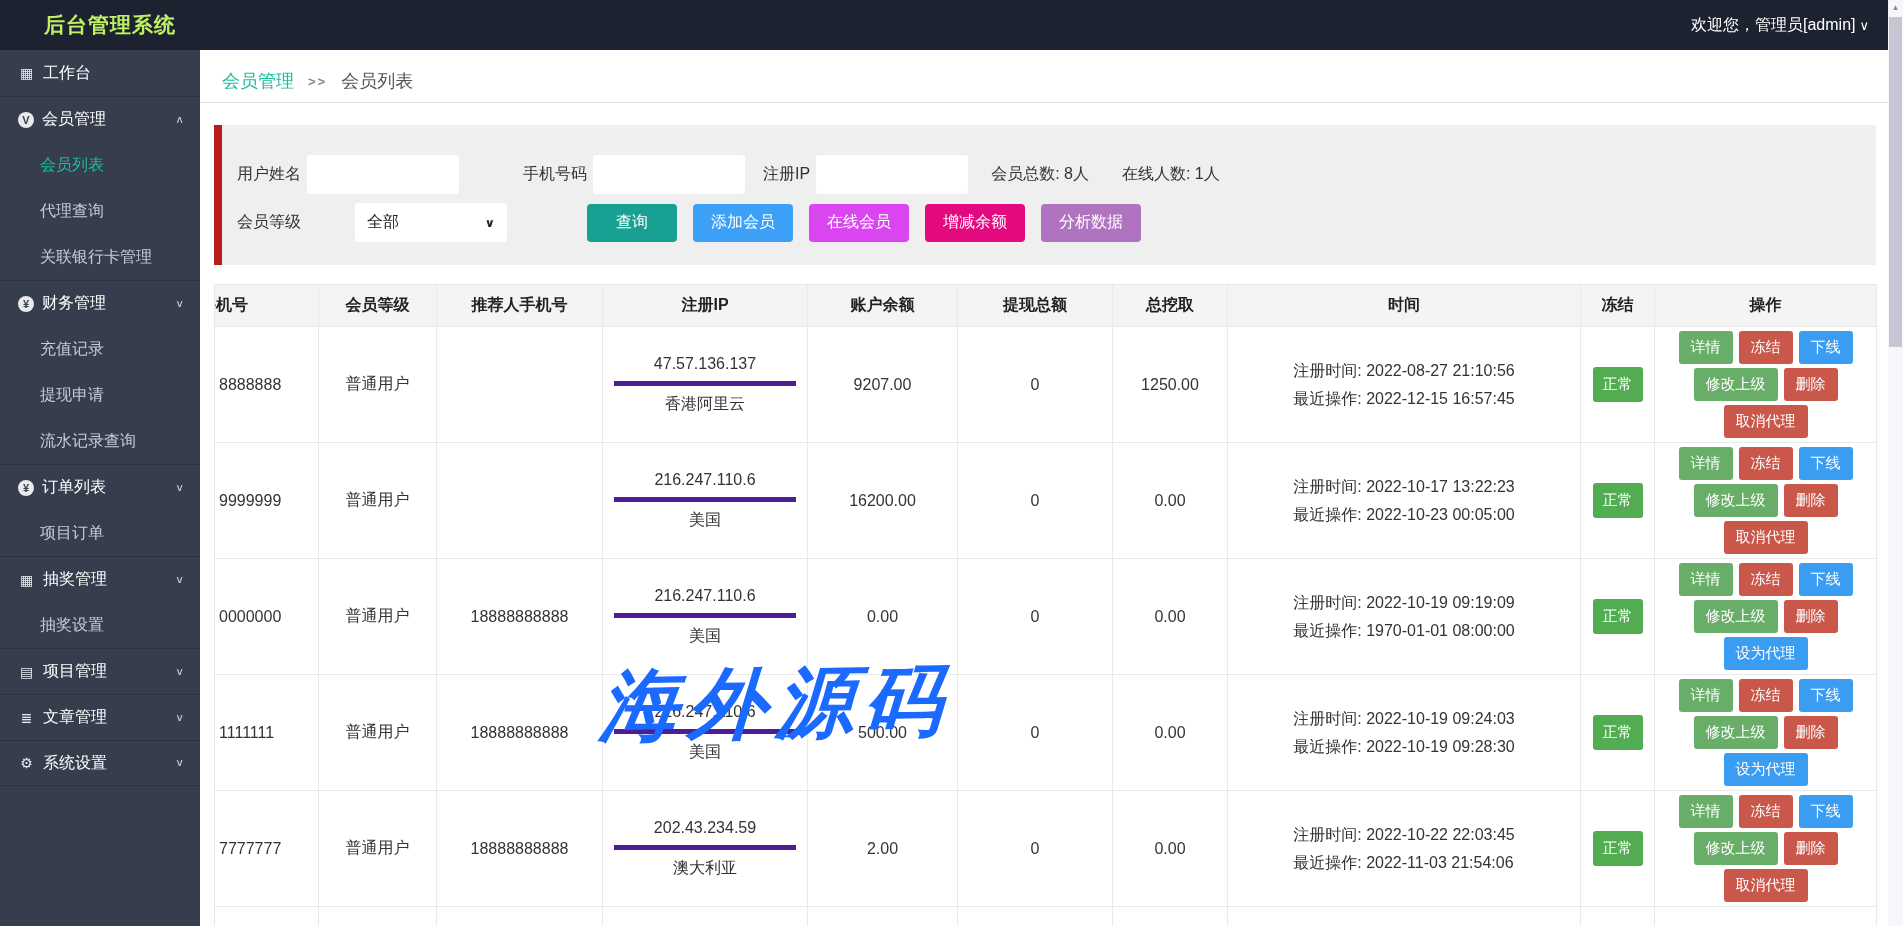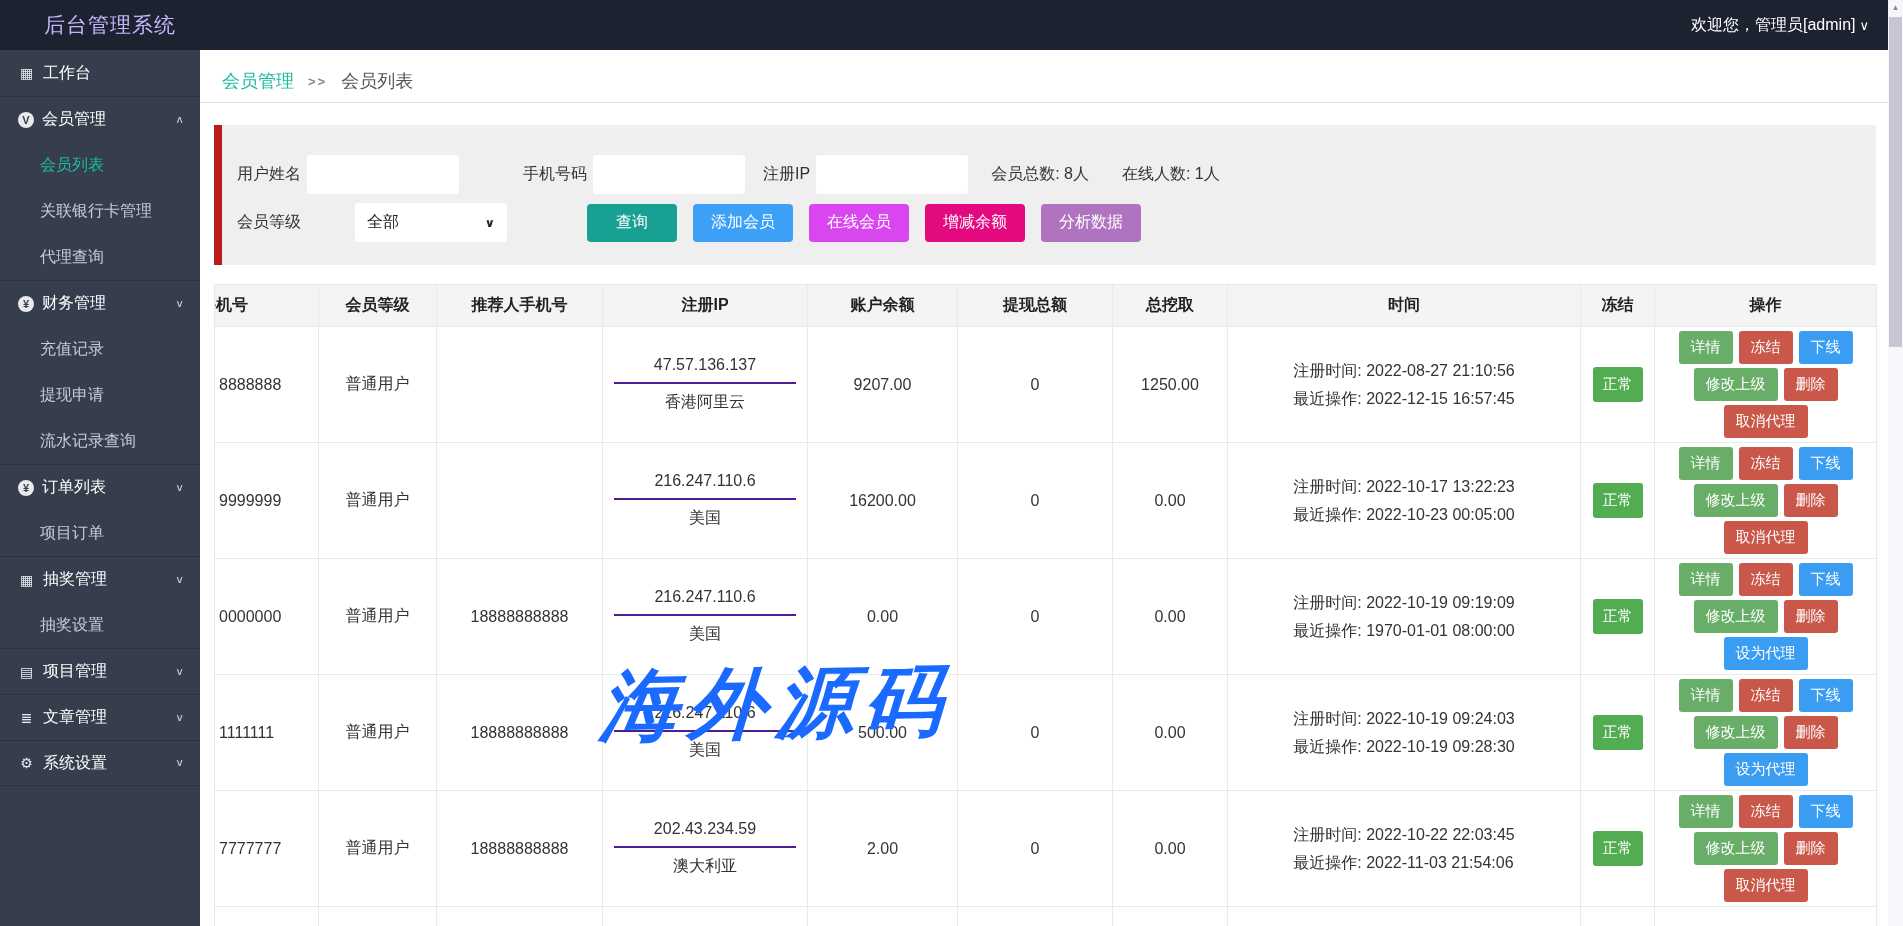--- a/index.html
+++ b/index.html
@@ -2,21 +2,21 @@
 <html><head>
 <meta charset="utf-8">
 <style>
   * { margin:0; padding:0; box-sizing:border-box; }
   html,body { width:1903px; height:926px; overflow:hidden; background:#fff;
     font-family:"Liberation Sans","DejaVu Sans",sans-serif; }
 
   
   .topbar { position:absolute; top:0; left:0; width:1903px; height:50px; background:#1d2230;
     display:flex; justify-content:space-between; align-items:center; padding:0 34px 0 44px; z-index:5; }
-  .brand { color:#c4b5fd; font-size:21px; font-weight:normal; letter-spacing:1px; }
+  .brand { color:#bef264; font-size:21px; font-weight:bold; letter-spacing:1px; }
   .welcome { color:#fff; font-size:16px; display:flex; align-items:center; gap:4px; }
   .welcome .caret { font-size:13px; }
 
   
   .layout { position:absolute; top:50px; left:0; width:1903px; height:876px; display:flex; }
   .sidebar { width:200px; background:#363e4e; flex-shrink:0; overflow:hidden; }
   .s-top { height:46px; display:flex; align-items:center; padding:0 16px 0 18px; color:#fff;
     font-size:16px; border-top:1px solid #2b3240; cursor:pointer; }
   .s-top:first-child { border-top:none; }
   .s-top:last-child { border-bottom:1px solid #2b3240; }
@@ -57,21 +57,21 @@
   
   .tablewrap { margin:19px 0 0 14px; width:1662px; }
   table { border-collapse:collapse; table-layout:fixed; width:1662px; font-size:16px; color:#333; }
   th,td { border:1px solid #e9e9e9; text-align:center; padding:4px; overflow:hidden; }
   thead th { background:#f4f4f4; height:42px; font-size:16px; font-weight:bold; color:#222; }
   tbody tr { height:109px; background:#fff; }
   th.c-phone { text-align:left; padding:4px 0; }
   th.c-phone span { display:inline-block; margin-left:-15px; white-space:nowrap; }
   td.c-phone { text-align:left; padding-left:4px; }
   .ipwrap { width:calc(100% - 14px); margin:0 auto; }
-  .ipline { border-bottom:2px solid #4c1d95; padding-bottom:8px; }
+  .ipline { border-bottom:5px solid #4c1d95; padding-bottom:8px; }
   .ipLoc { padding-top:8px; min-height:19px; }
   .timewrap { display:inline-block; text-align:left; line-height:1.7; }
   .badge { display:inline-block; background:#52ad52; color:#fff; font-size:15px; padding:8px 10px;
     border-radius:3px; }
   td.c-ops { padding:2px 4px; }
   .op { border:none; border-radius:3px; color:#fff; font-size:15px; padding:7px 12px; margin:2px 3px;
     cursor:pointer; font-family:inherit; white-space:nowrap; }
 
   
   .watermark { position:absolute; left:400px; top:602px; font-family:"DejaVu Serif","Liberation Serif",serif;
@@ -102,24 +102,24 @@
       </div>
       <div class="s-top">
         <span class="s-icon circ">V</span>
         <span class="s-label">会员管理</span>
         <span class="s-arrow">∧</span>
       </div>
       <div class="s-sub active">
         <span class="s-label">会员列表</span>
       </div>
       <div class="s-sub">
+        <span class="s-label">代理查询</span>
+      </div>
+      <div class="s-sub">
         <span class="s-label">关联银行卡管理</span>
-      </div>
-      <div class="s-sub">
-        <span class="s-label">代理查询</span>
       </div>
       <div class="s-top">
         <span class="s-icon circ">¥</span>
         <span class="s-label">财务管理</span>
         <span class="s-arrow">∨</span>
       </div>
       <div class="s-sub">
         <span class="s-label">充值记录</span>
       </div>
       <div class="s-sub">

